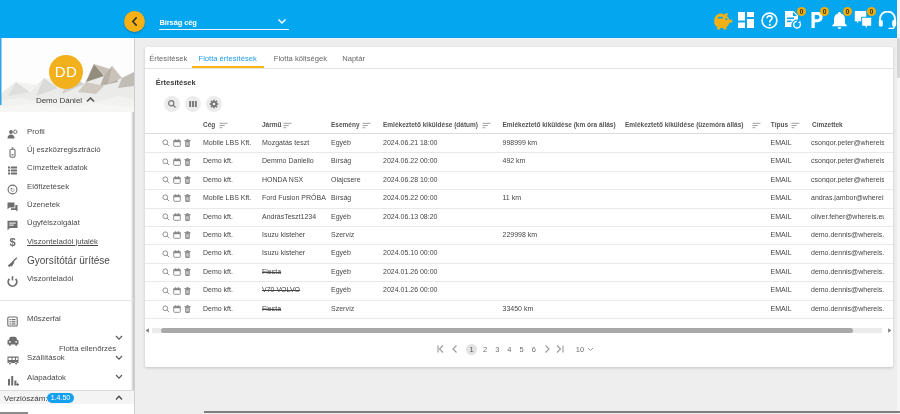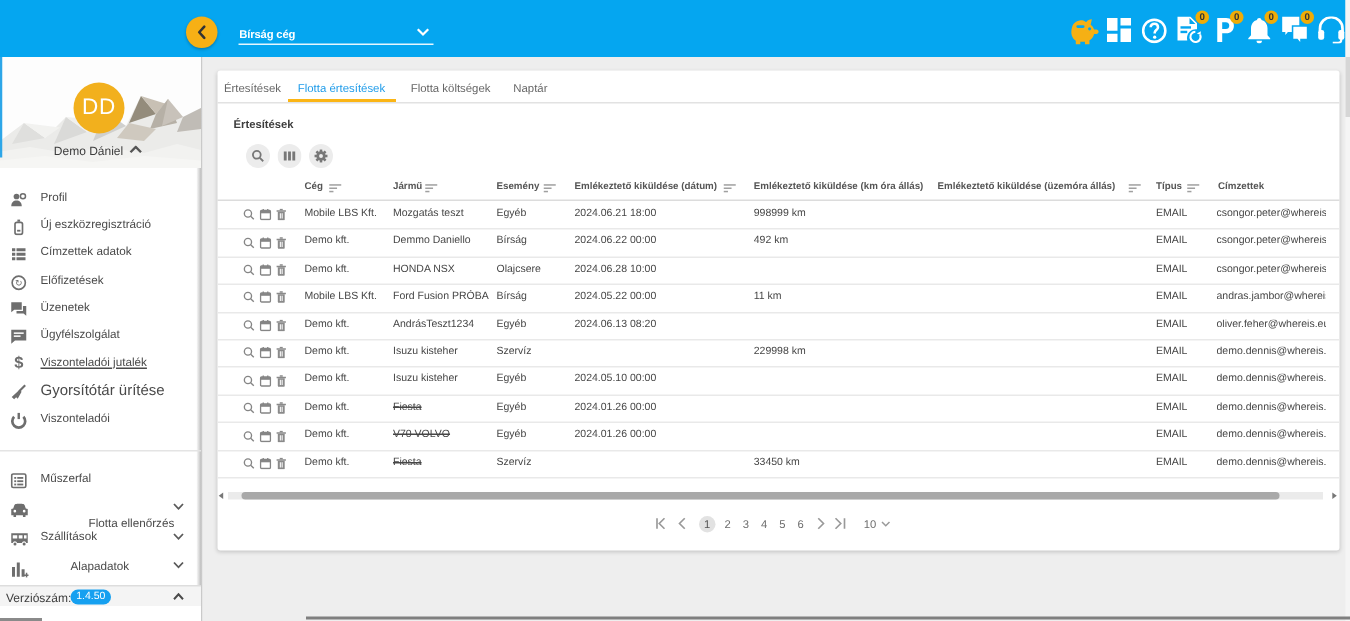--- a/index.html
+++ b/index.html
@@ -173,21 +173,21 @@
     <path d="M1 1 L4 4.2 L7 1" stroke="#5a5a5a" stroke-width="1.2" fill="none"></path>
   </svg>
 <div class="abs" style="left:7px;top:371.5px;width:12px;height:11px;"><svg width="12" height="11" viewBox="0 0 12 11">
       <g fill="#6e6e6e">
         <rect x="1" y="4" width="2" height="6.5"></rect>
         <rect x="4.2" y="1" width="2" height="9.5"></rect>
         <rect x="7.4" y="5.5" width="2" height="5"></rect>
         <path d="M10.2 7.8 L10.2 9 L9 9 L9 10 L10.2 10 L10.2 11.2 L11.2 11.2 L11.2 10 L12.4 10 L12.4 9 L11.2 9 L11.2 7.8 Z"></path>
       </g>
     </svg></div>
-<div class="abs" style="left:27px;top:372.5px;font-size:7.8px;color:#4a4a4a;margin-left:20px;">Alapadatok</div>
+<div class="abs" style="left:27px;top:372.5px;font-size:7.8px;color:#4a4a4a;">Alapadatok</div>
 <svg class="abs" style="left:114.5px;top:374.2px;" width="8" height="6" viewBox="0 0 8 6">
     <path d="M1 1 L4 4.2 L7 1" stroke="#5a5a5a" stroke-width="1.2" fill="none"></path>
   </svg>
 <div class="abs" style="left:0;top:390px;width:134px;height:14px;background:#f4f4f4;border-top:1px solid #ddd;"></div>
 <div class="abs" style="left:4px;top:393.5px;font-size:8px;color:#3d3d3d;">Verziószám:</div>
 <div class="abs" style="left:47px;top:392.5px;width:27px;height:10.5px;border-radius:5.5px;background:#16a0f0;color:#fff;font-size:7px;text-align:center;line-height:10.5px;">1.4.50</div>
 <svg class="abs" style="left:115px;top:395px;" width="8" height="5.5" viewBox="0 0 8 5.5">
     <path d="M1 4.5 L4 1.2 L7 4.5" stroke="#4a4a4a" stroke-width="1.3" fill="none"></path>
   </svg>
 <div class="abs" style="left:0;top:404px;width:134px;height:10px;background:#fff;"></div>

